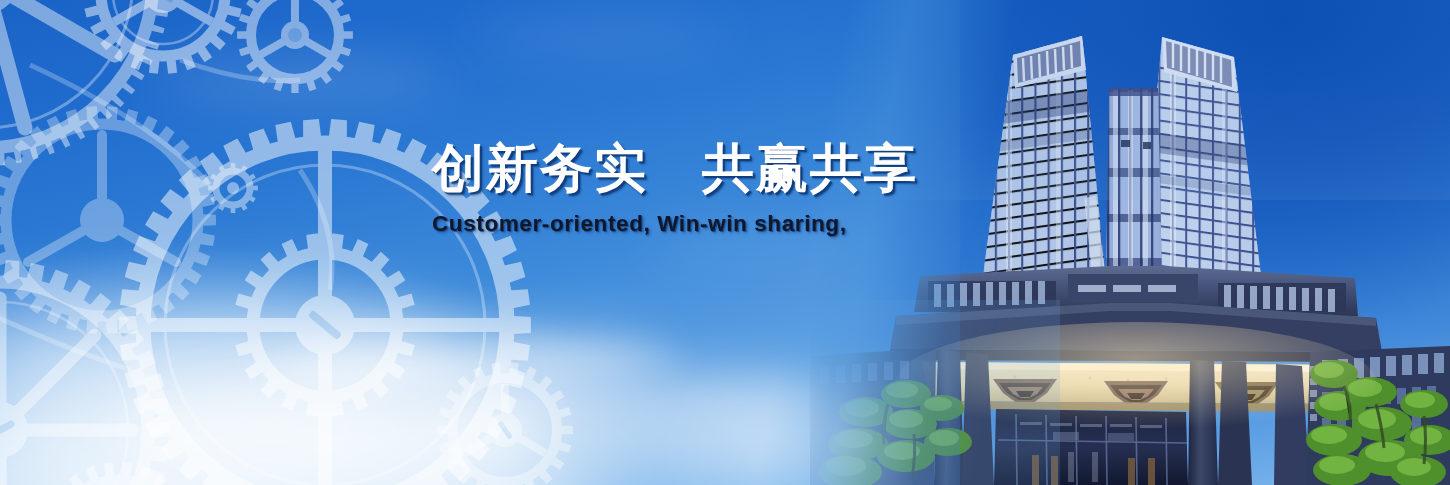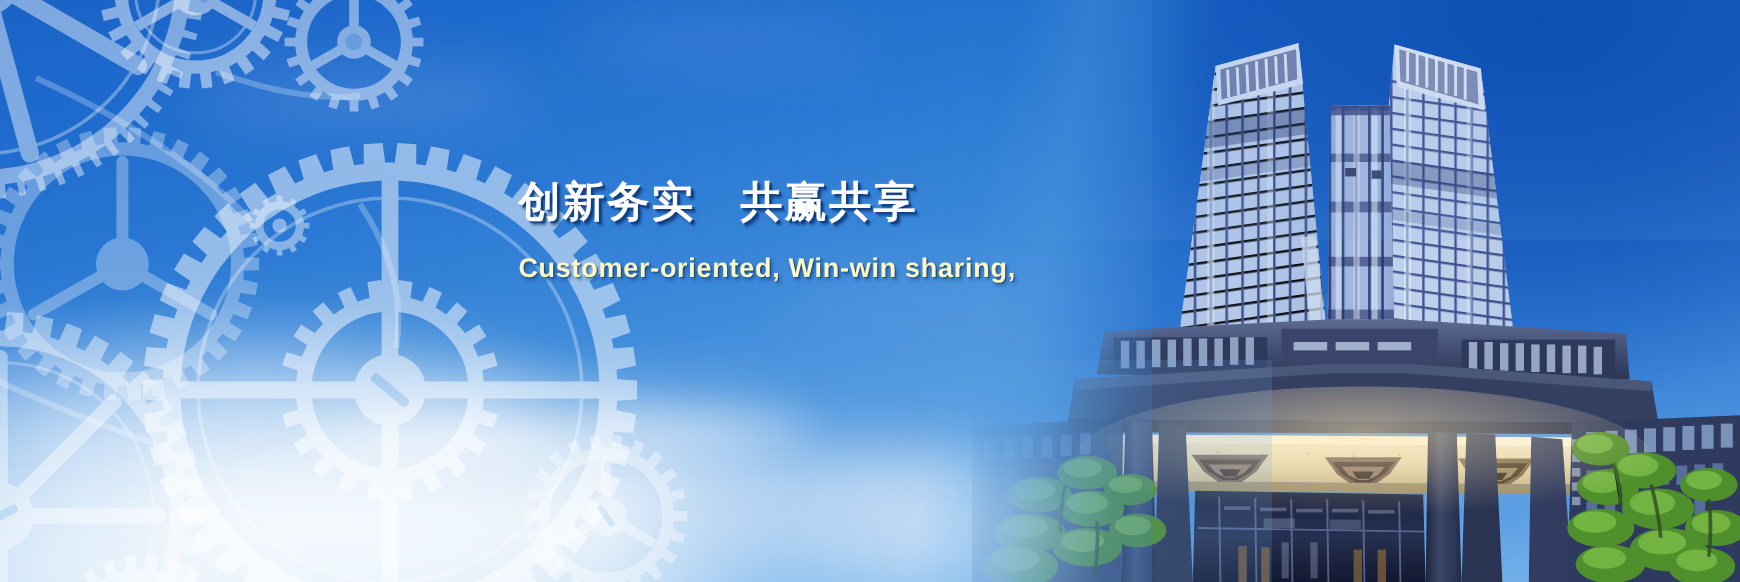--- a/index.html
+++ b/index.html
@@ -93,32 +93,33 @@
   #photo svg{position:absolute;inset:0;width:100%;height:100%;display:block;}
 
   
   #copy{
     position:absolute;
     left:432px;top:143px;
     width:560px;
   }
   .cn-line{
     color:#ffffff;
-    font-size:35px;
+    font-size:52px;
     line-height:52px;
     font-weight:700;
     letter-spacing:2px;
     white-space:pre;
     text-shadow:
        2px 2px 0 rgba(13,58,122,.80),
        3px 3px 2px rgba(10,46,104,.55),
        0 0 1px rgba(255,255,255,.5);
+    font-family: Liberation Serif, serif;
   }
   .en-line{
-    color:#fef9c3;
+    color:#0f172a;
     font-size:22.5px;
     line-height:36px;
     font-weight:600;
     letter-spacing:.6px;
     white-space:pre;
     text-shadow:
        1px 1px 0 rgba(16,62,128,.70),
        2px 2px 3px rgba(10,46,104,.45);
   }
   #en-block{margin-top:11px;}

